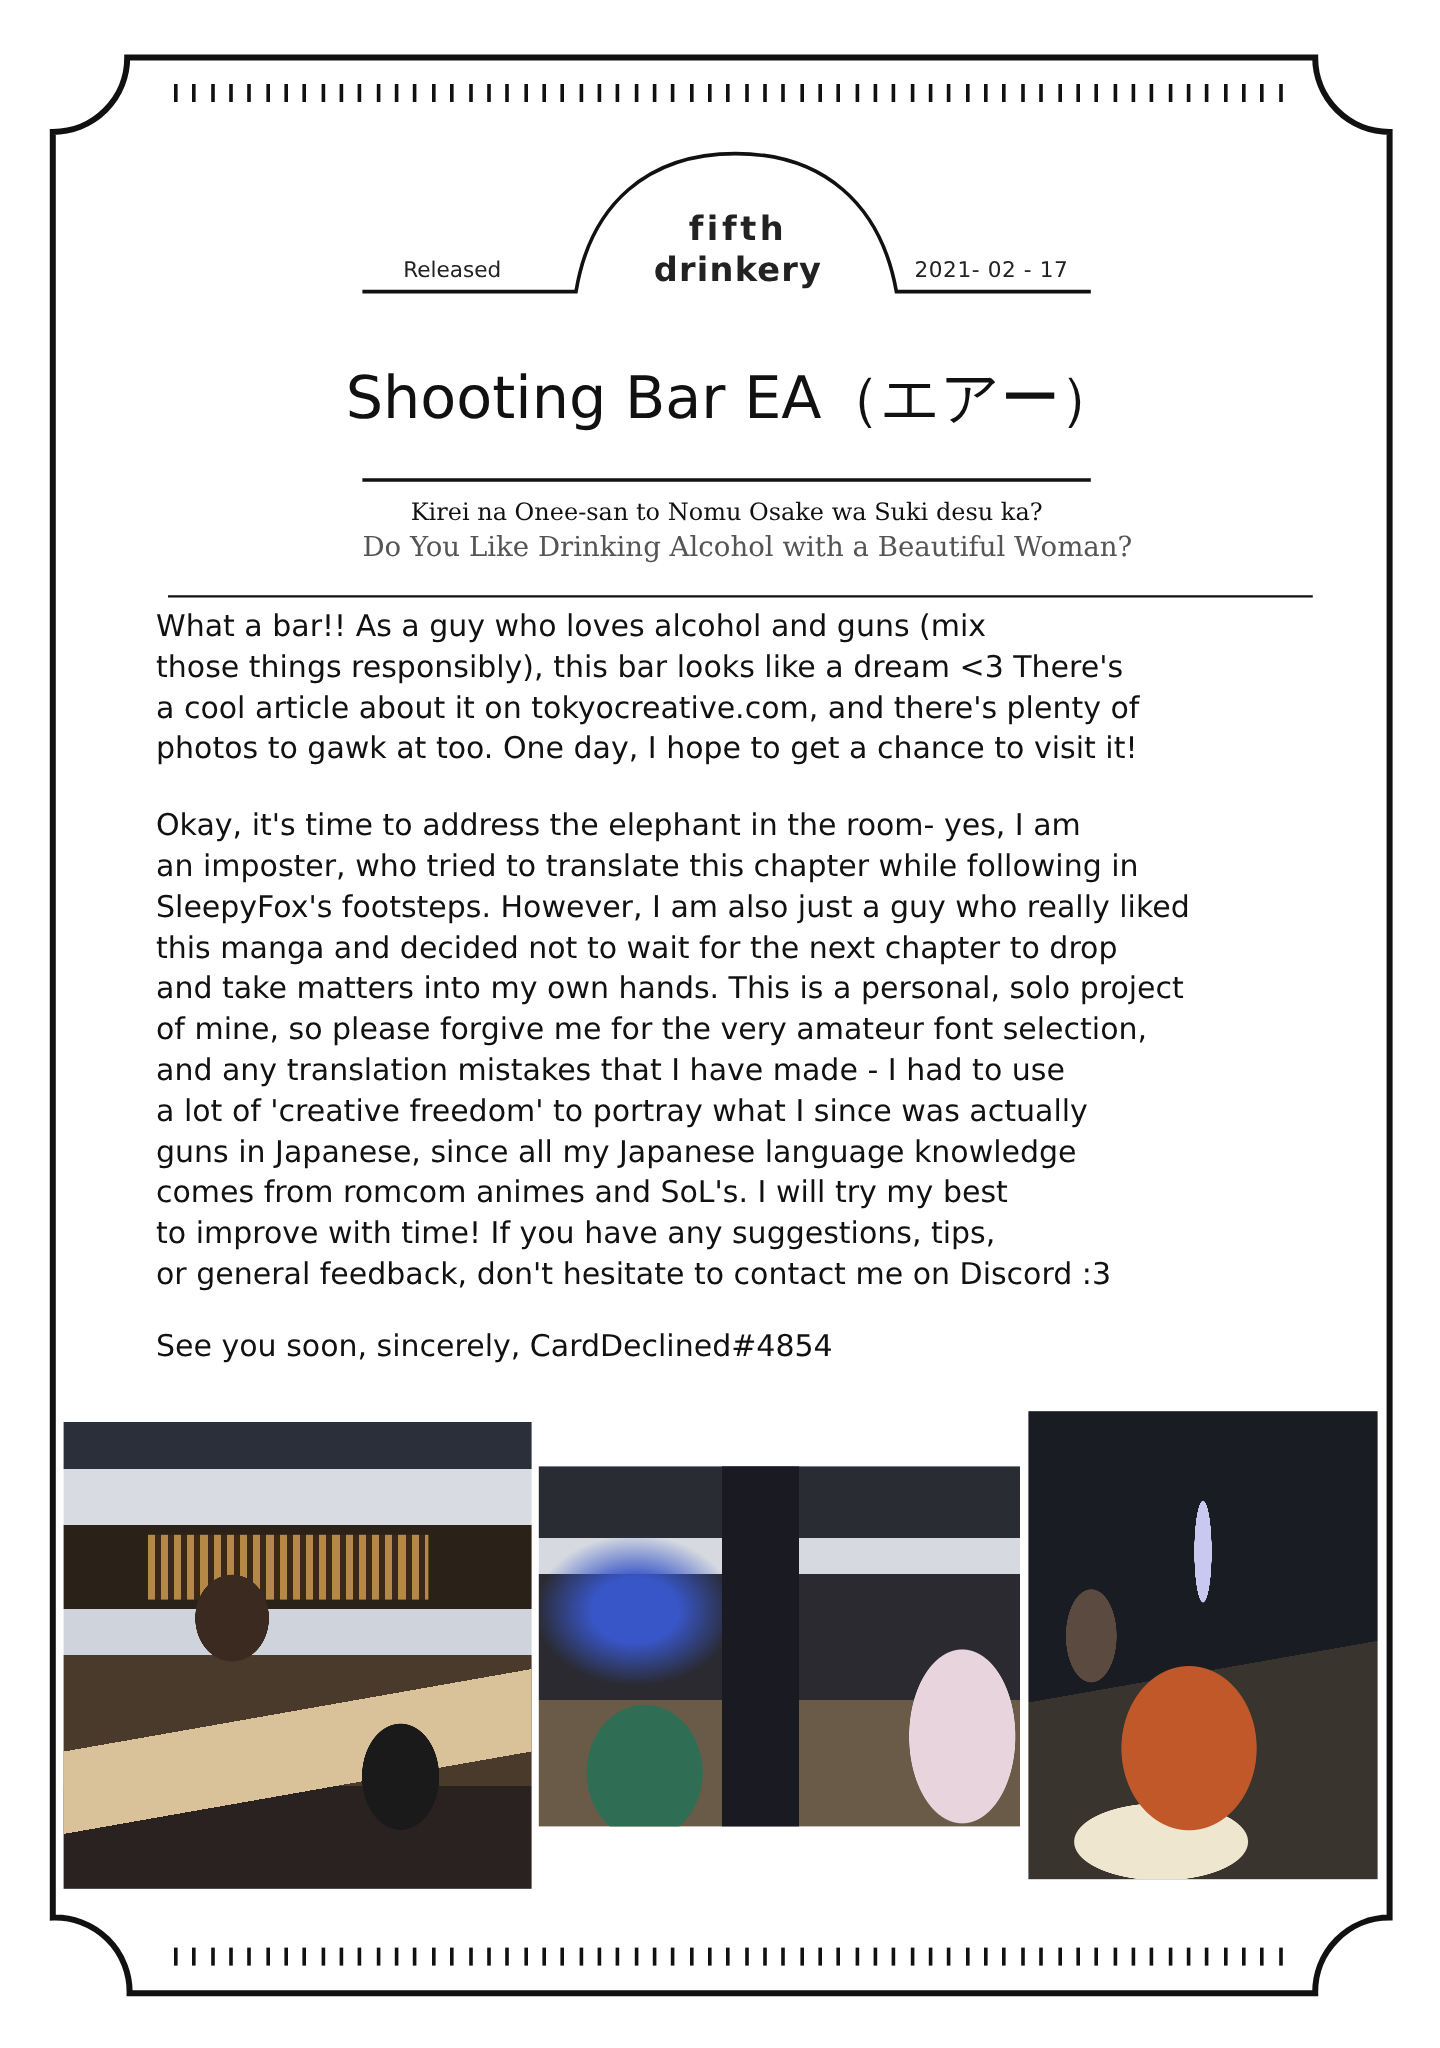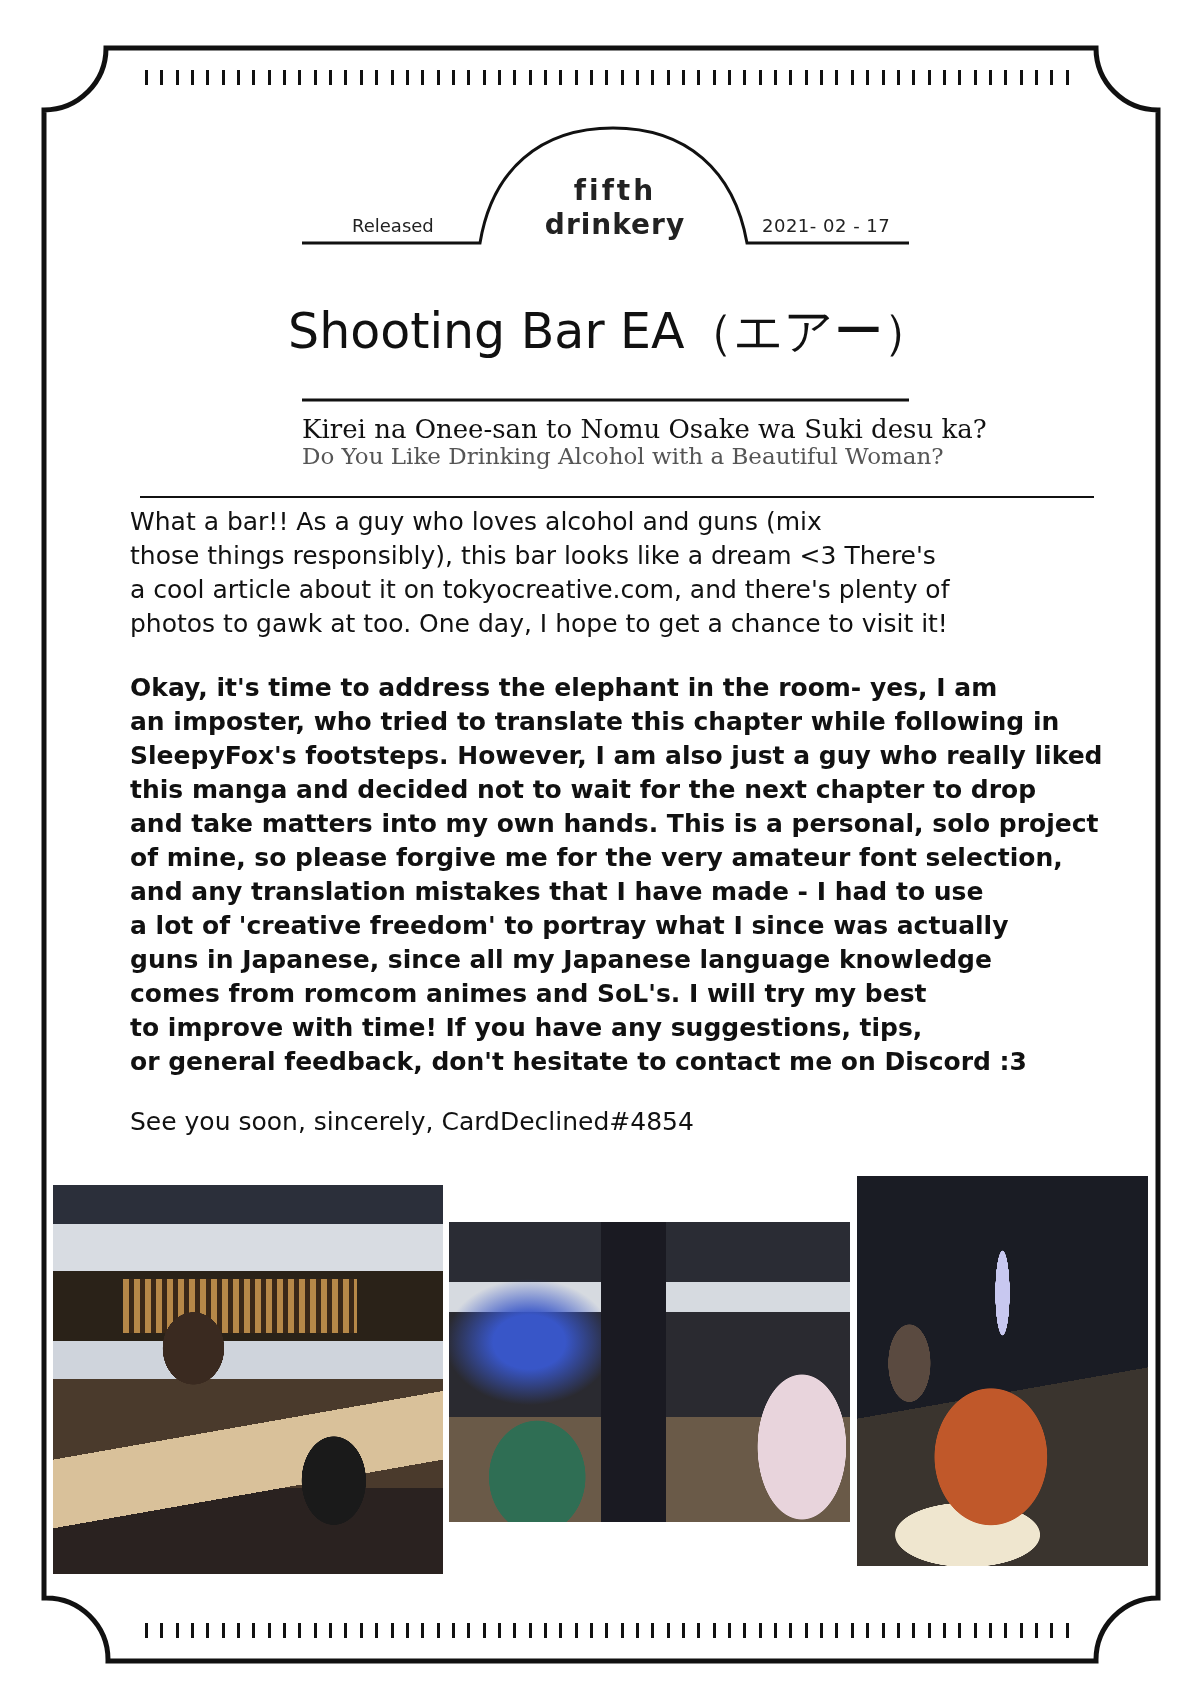--- a/index.html
+++ b/index.html
@@ -4,36 +4,36 @@
 <style>
   html, body { margin: 0; padding: 0; background: #ffffff; }
   body { width: 1200px; height: 1707px; position: relative; overflow: hidden; font-family: "DejaVu Sans", sans-serif; color: #111; }
   .frame-svg { position: absolute; left: 0; top: 0; width: 1200px; height: 1707px; }
   .ticks { position: absolute; left: 145px; width: 924px; height: 15px; display: flex; justify-content: space-between; }
   .ticks .tick { width: 3px; height: 15px; background: #111; }
   .ticks-top { top: 70px; }
   .ticks-bottom { top: 1623px; }
 
   .header-label { position: absolute; font-size: 18px; color: #222; white-space: nowrap; }
-  .released { left: 352px; top: 215px; }
+  .released { left: 336px; top: 215px; }
   .date { left: 762px; top: 215px; letter-spacing: 0.5px; }
   .chapter { position: absolute; left: 520px; width: 190px; top: 174px; text-align: center; font-size: 28px; line-height: 34px; color: #222; letter-spacing: 1px; font-weight: bold; }
   .chapter span { display: block; }
   .chapter .c1 { letter-spacing: 3px; }
 
   .title { position: absolute; left: 0; width: 1220px; top: 300px; text-align: center; font-size: 49px; line-height: 64px; color: #111; white-space: nowrap; }
 
   .subtitle { position: absolute; left: 302px; width: 607px; text-align: center; font-family: "DejaVu Serif", serif; white-space: nowrap; }
-  .subtitle-jp { top: 414px; font-size: 26px; color: #111; }
+  .subtitle-jp { top: 414px; font-size: 20px; color: #111; }
   .subtitle-en { top: 443px; font-size: 23px; color: #555; }
 
   .body-text { position: absolute; left: 130px; width: 940px; text-align: left; font-size: 25px; line-height: 34px; color: #111; }
   .body-text .line { display: block; white-space: nowrap; }
   .para1 { top: 505px; }
-  .para2 { top: 671px; font-weight: bold; }
+  .para2 { top: 671px; }
   .signoff { top: 1105px; }
 
   .photo { position: absolute; overflow: hidden; }
   .photo-bar { left: 53px; top: 1185px; width: 390px; height: 389px;
     background:
       radial-gradient(ellipse 40px 55px at 72% 76%, #1a1a1a 0 80%, transparent 81%),
       linear-gradient(170deg, transparent 0 60%, #d9c19a 60% 75%, transparent 75%),
       radial-gradient(ellipse 34px 40px at 36% 42%, #3a2a20 0 90%, transparent 91%),
       repeating-linear-gradient(90deg, #b68848 0 6px, #3a2818 6px 11px),
       linear-gradient(180deg, #2b2f3a 0 10%, #d8dce2 10% 22%, #2a2218 22% 40%, #cfd4dc 40% 50%, #4a3a2c 50% 78%, #2a2220 78% 100%);

